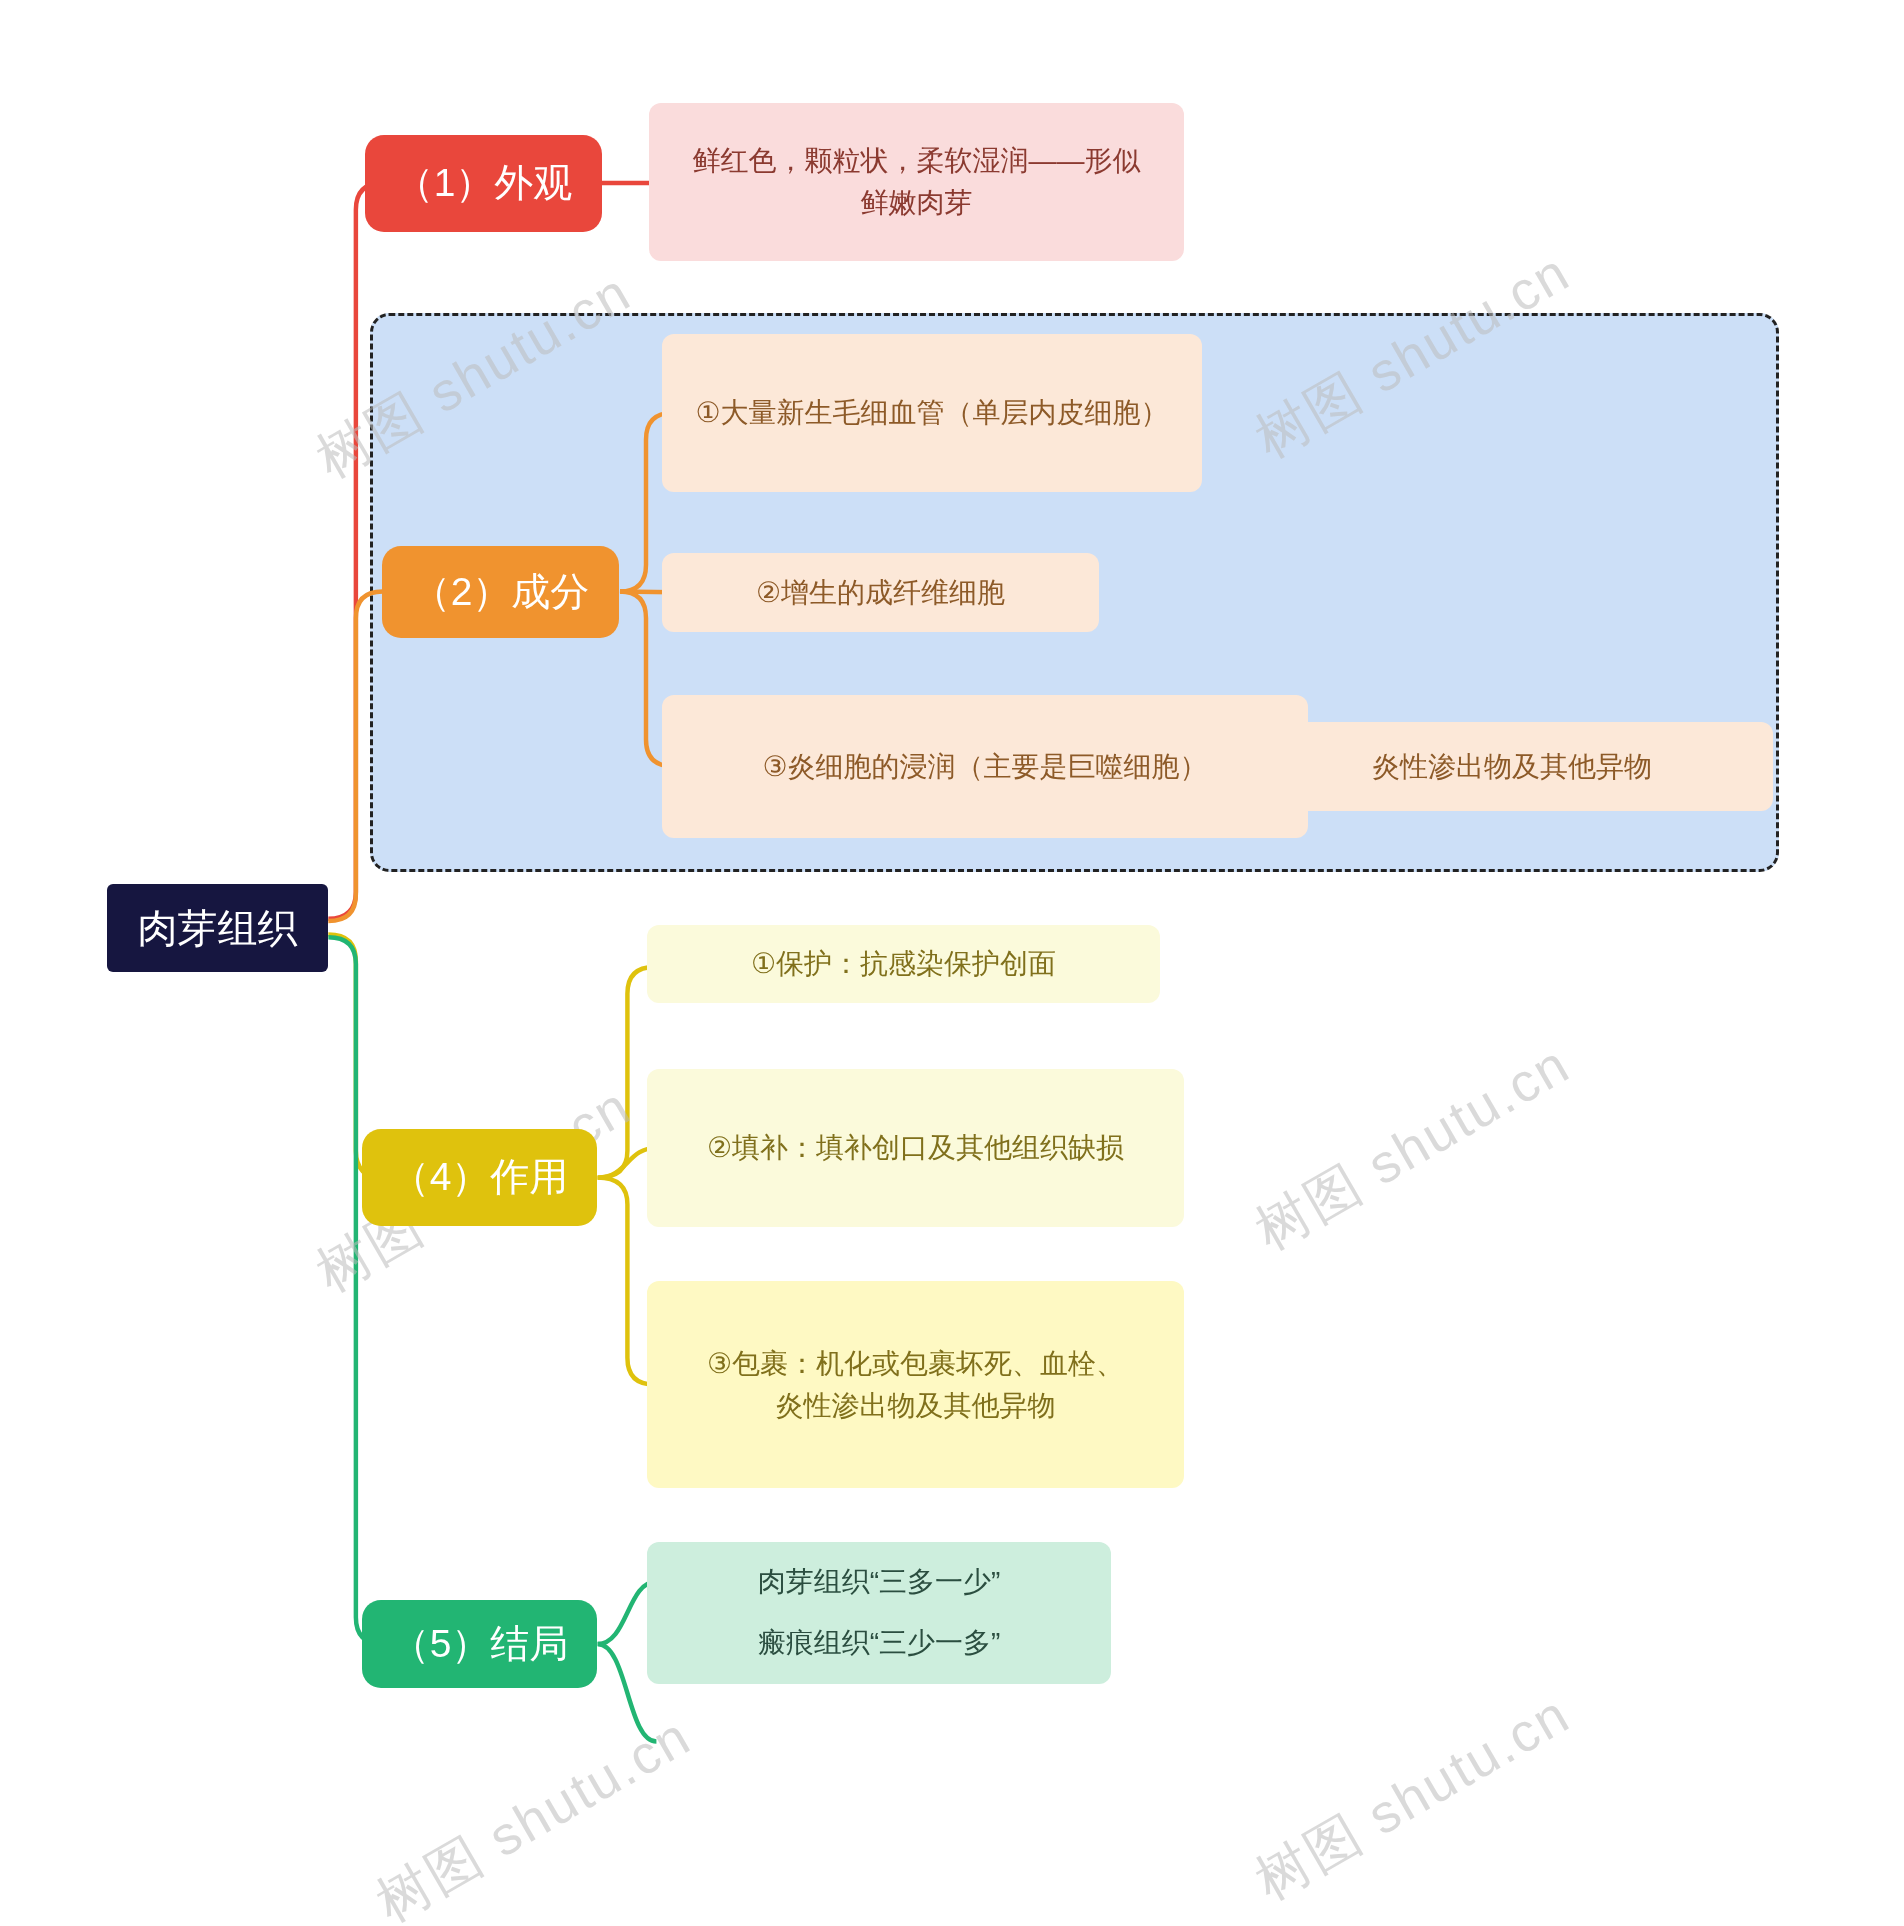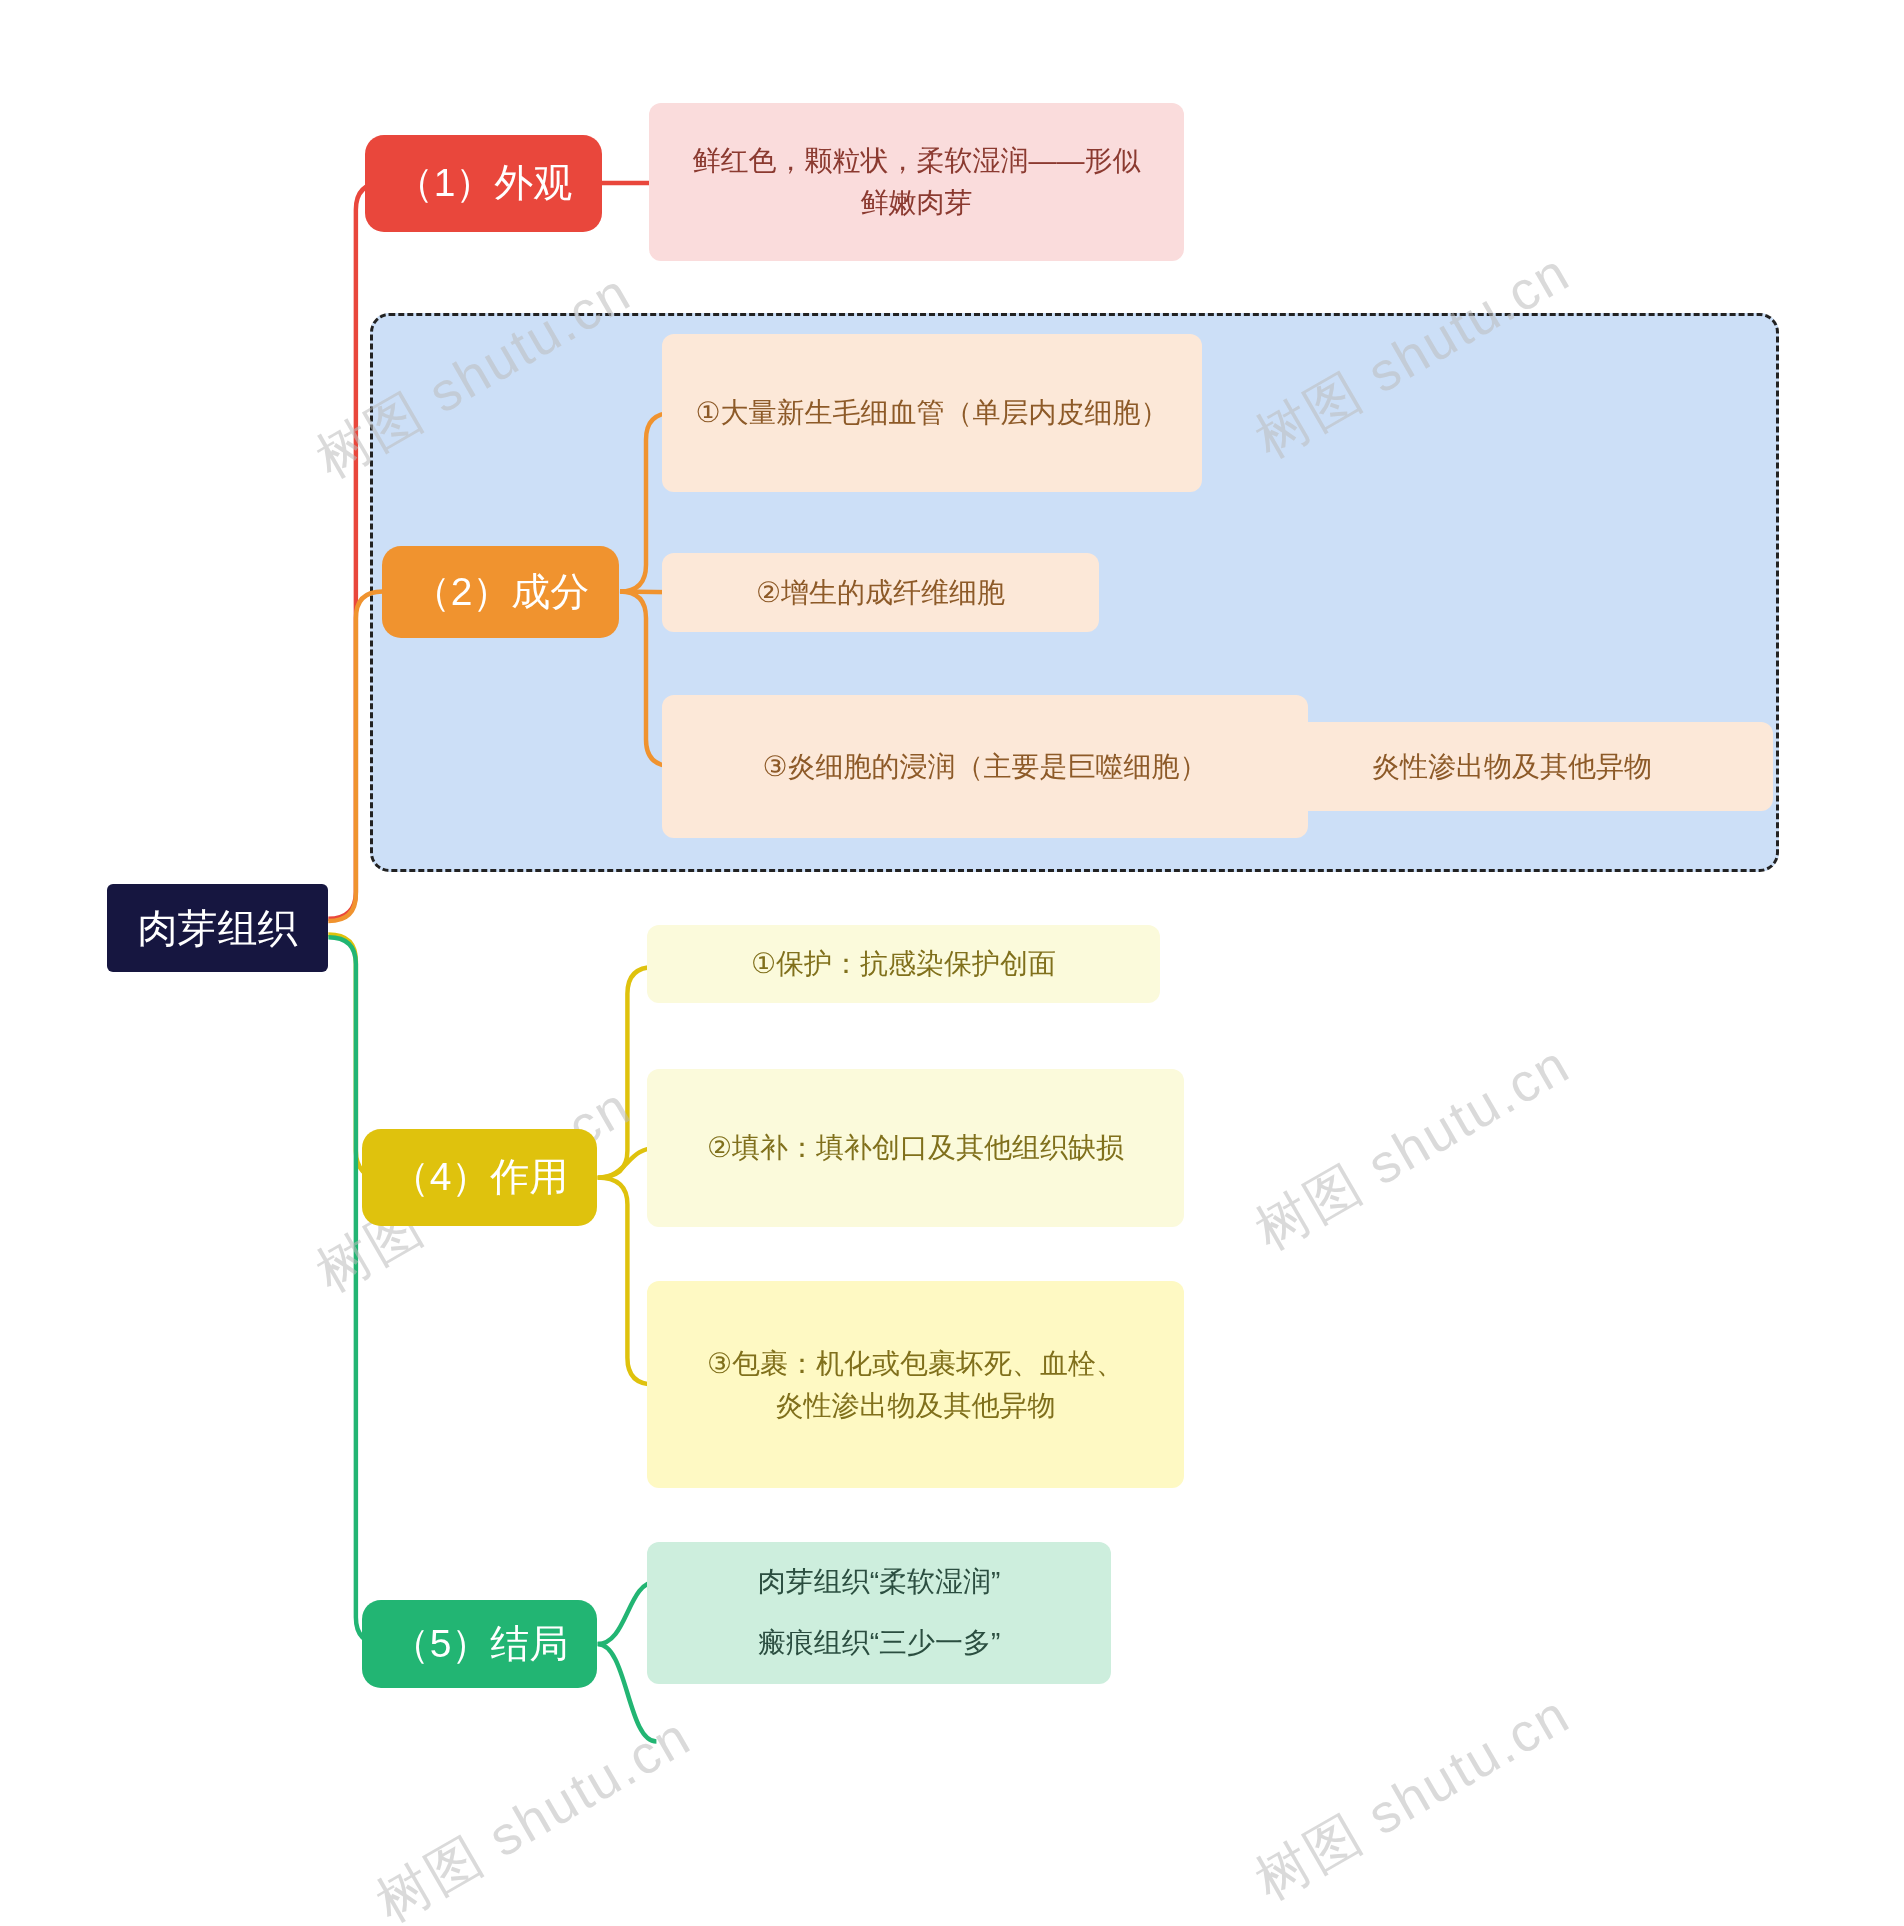--- a/index.html
+++ b/index.html
@@ -156,20 +156,20 @@
     <span>②填补：填补创口及其他组织缺损</span>
   </div>
   <div class="node leaf" id="leaf-func-3">
     <span>③包裹：机化或包裹坏死、血栓、炎性渗出物及其他异物</span>
   </div>
 
   <div class="node branch" id="b-outcome">
     <span>（5）结局</span>
   </div>
   <div class="node leaf" id="leaf-out-1">
-    <span>肉芽组织“柔软湿润”</span>
+    <span>肉芽组织“三多一少”</span>
   </div>
   <div class="node leaf" id="leaf-out-2">
     <span>瘢痕组织“三少一多”</span>
   </div>
 
 </div>
 
 
 </body></html>

